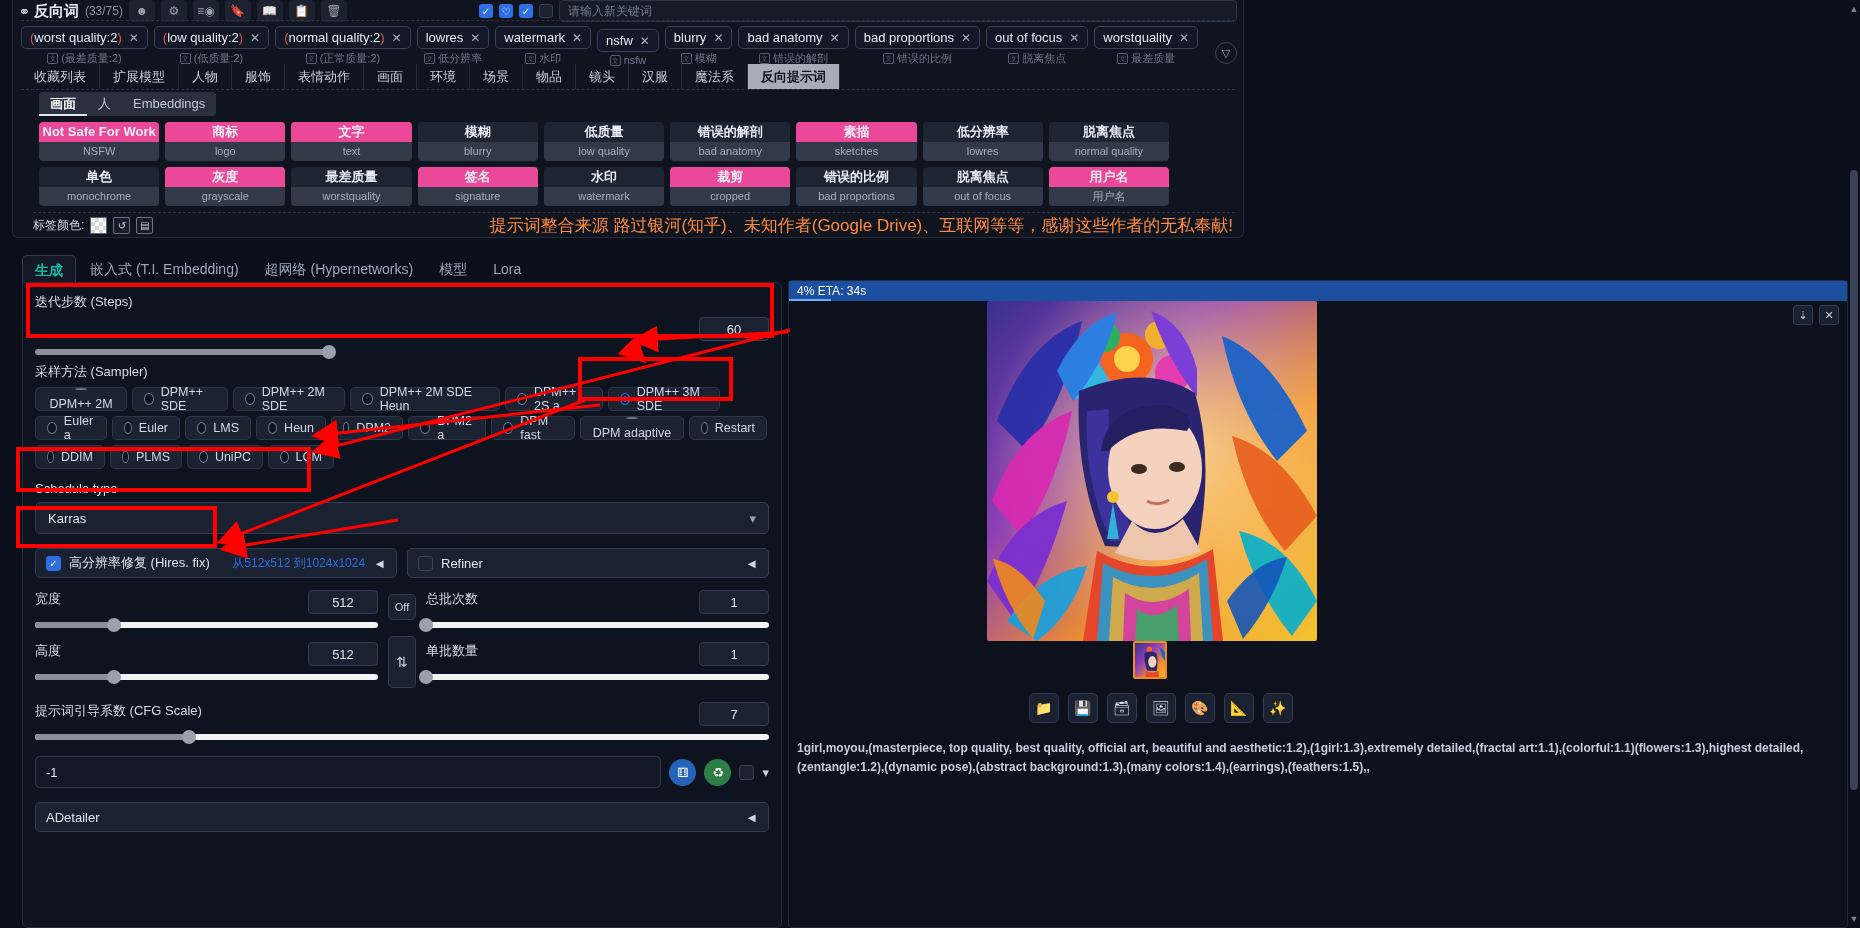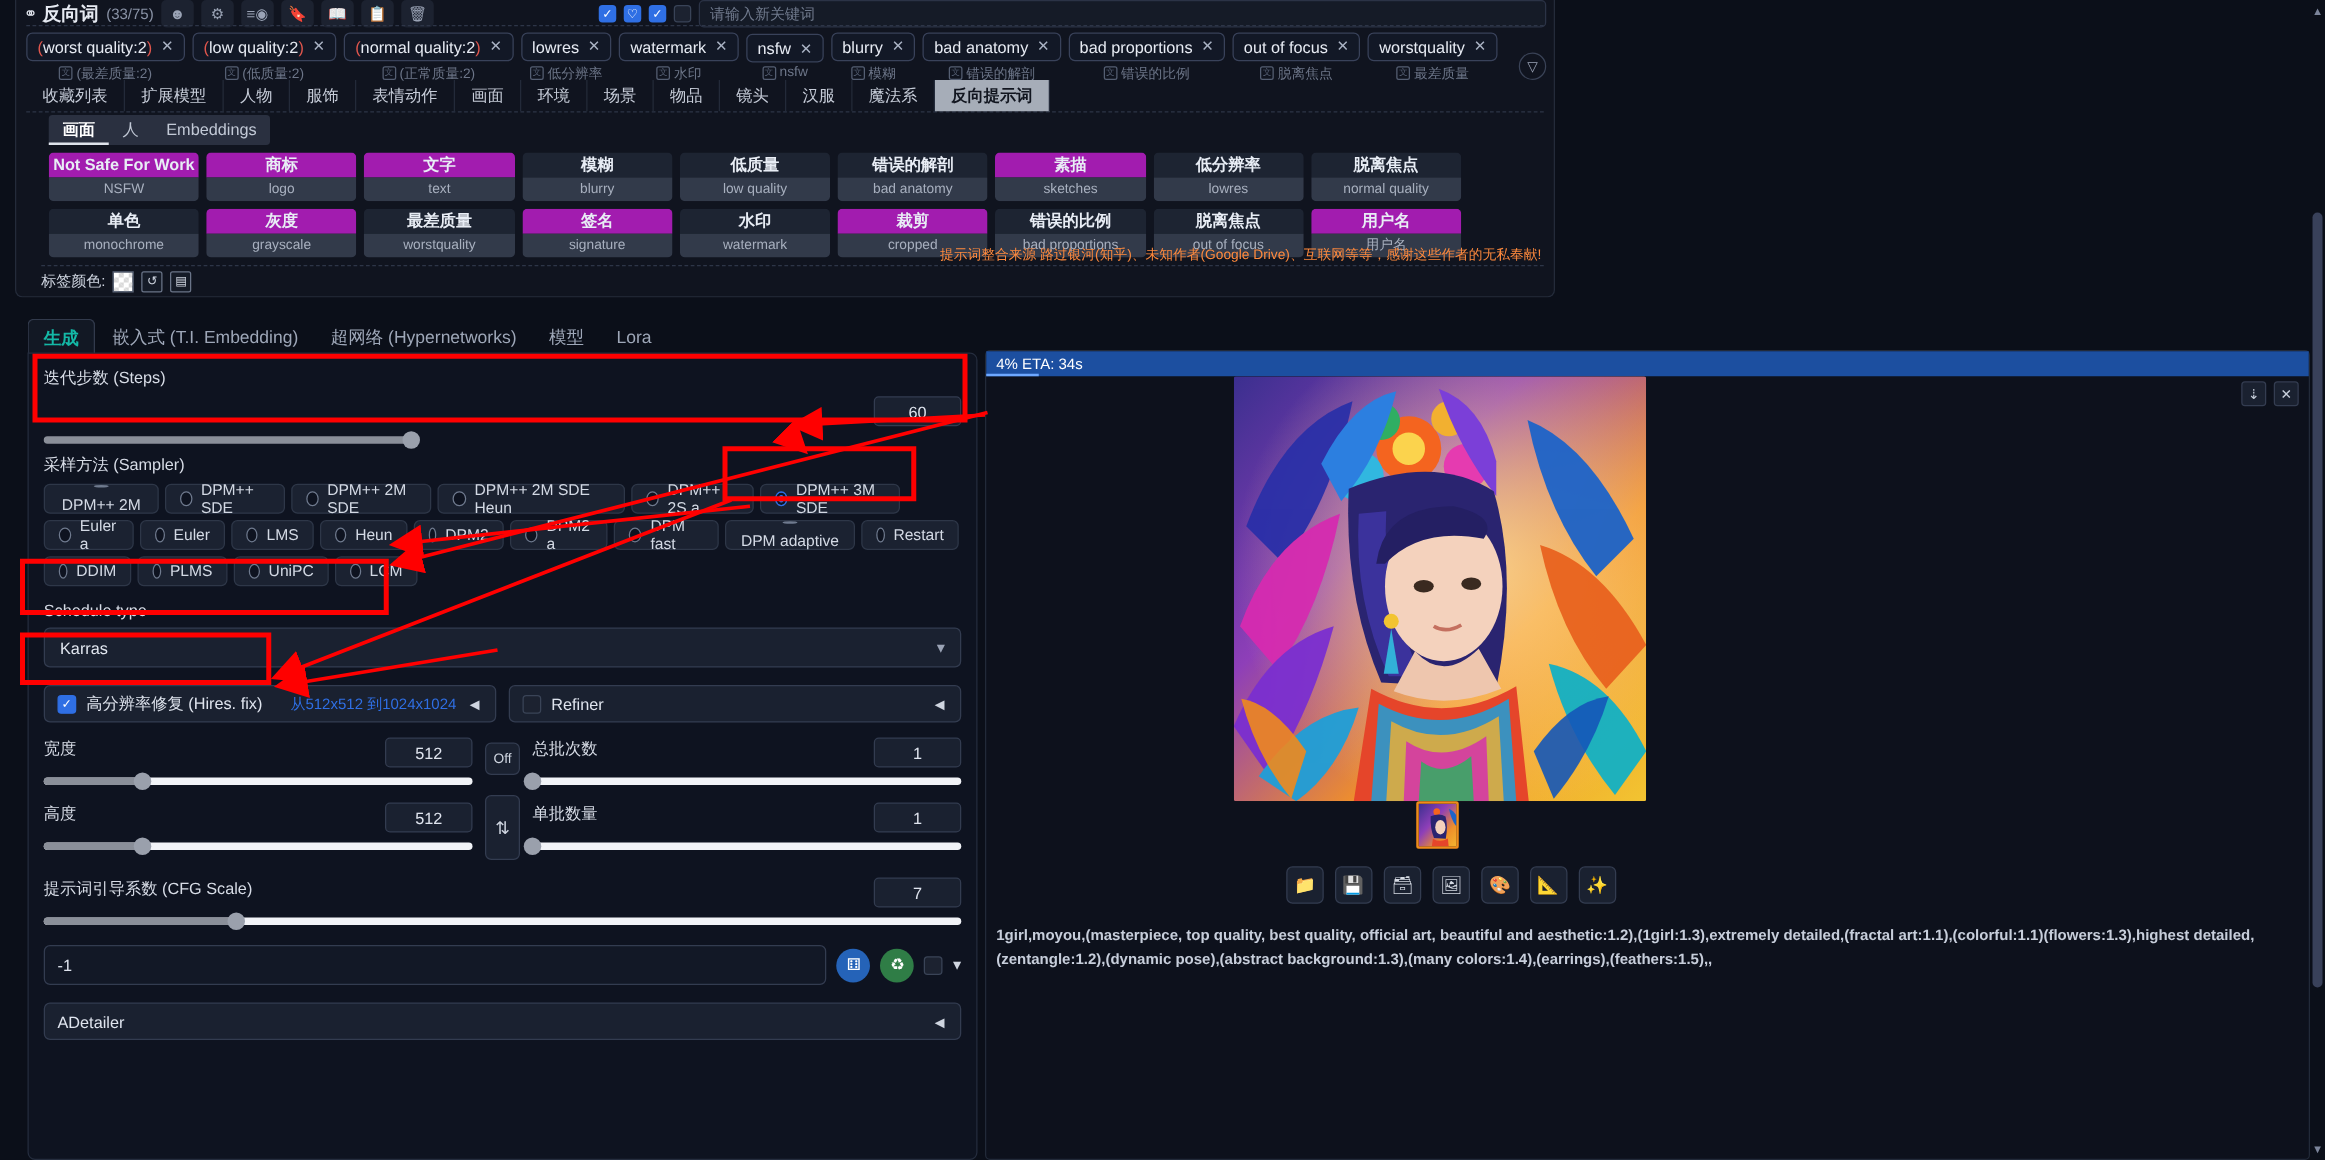--- a/index.html
+++ b/index.html
@@ -41,21 +41,21 @@
     border-radius: 3px;
   }
   #kw-input {
     flex: 1; height: 22px; background: #151b27; border: 1px solid #2b3346;
     border-radius: 4px; color: #6f7policies; padding: 0 8px; font-size: 12px;
     color: #707a8d; display: flex; align-items: center;
   }
 
   #chip-row {
     position: absolute; left: 8px; top: 20px; right: 8px; height: 46px;
-    display: flex; gap: 6px; align-items: center;
+    display: flex; gap: 6px; align-items: flex-end;
     border-top: 1px dashed #2d3547; padding-top: 4px;
   }
   .chip-wrap { display: flex; flex-direction: column; align-items: center; }
   .chip {
     border: 1px solid #39425a; border-radius: 5px; background: #121826;
     padding: 2px 8px; height: 23px; display: flex; align-items: center; gap: 7px;
     font-size: 13px; color: #e7ebf3; white-space: nowrap;
   }
   .chip .paren { color: #e0564d; }
   .chip .x { color: #aab3c4; font-size: 12px; }
@@ -92,21 +92,21 @@
   .sub-tab { padding: 0 11px; height: 24px; line-height: 24px; font-size: 13px; color: #c2c9d6; }
   .sub-tab.active { color: #fff; font-weight: bold; border-bottom: 2px solid #dfe4ec; }
 
   
   #tag-grid {
     position: absolute; left: 26px; top: 122px; width: 1130px;
     display: grid; grid-template-columns: repeat(9, 1fr); gap: 6px 6px;
   }
   .tag-card { border-radius: 4px; overflow: hidden; }
   .tag-cn {
-    background: #a21caf; color: #e8edf5; font-size: 13px; font-weight: bold;
+    background: #ec4899; color: #e8edf5; font-size: 13px; font-weight: bold;
     text-align: center; height: 20px; line-height: 20px;
   }
   .tag-cn.plain { background: #1d2432; }
   .tag-en {
     background: #323a4a; color: #a8b0bf; font-size: 11px;
     text-align: center; height: 19px; line-height: 19px;
   }
 
   
   #label-color-row {
@@ -121,22 +121,22 @@
       linear-gradient(45deg,#d9d9d9 25%,transparent 25%,transparent 75%,#d9d9d9 75%),
       linear-gradient(45deg,#d9d9d9 25%,#fff 25%,#fff 75%,#d9d9d9 75%);
     background-size: 8px 8px; background-position: 0 0, 4px 4px;
   }
   .swatch-btn {
     width: 17px; height: 17px; border: 1px solid #6a7488; border-radius: 2px;
     display: flex; align-items: center; justify-content: center;
     color: #cdd3de; font-size: 10px; background: #151b27;
   }
   #tip-note {
-    position: absolute; right: 10px; top: 196px;
-    font-size: 11px; color: #ff8a3d; white-space: nowrap;
+    position: absolute; right: 10px; top: 214px;
+    font-size: 17px; color: #ff8a3d; white-space: nowrap;
   }
 
   
   #gen-tabs {
     position: absolute; left: 22px; top: 253px; width: 760px; height: 30px;
     display: flex; align-items: flex-end; gap: 2px;
   }
   .gen-tab { padding: 0 12px; height: 28px; line-height: 28px; font-size: 14px; color: #9ea7b8; }
   .gen-tab.active {
     color: #14b8a6; background: #121824; border: 1px solid #2a3purple;

